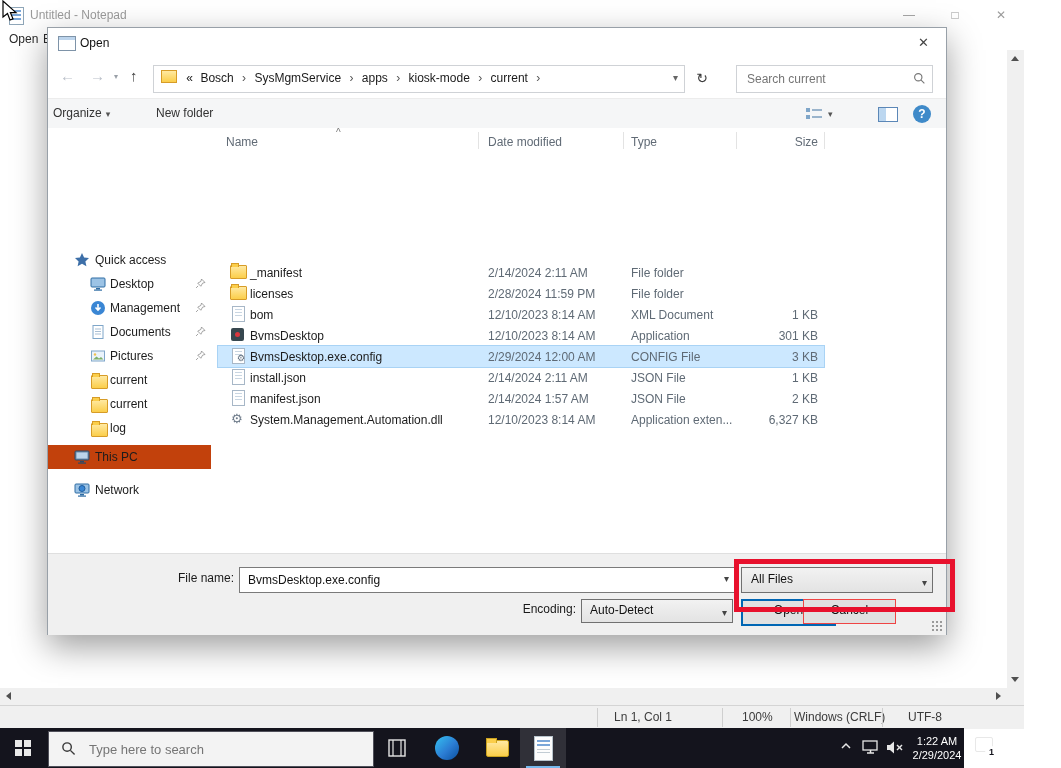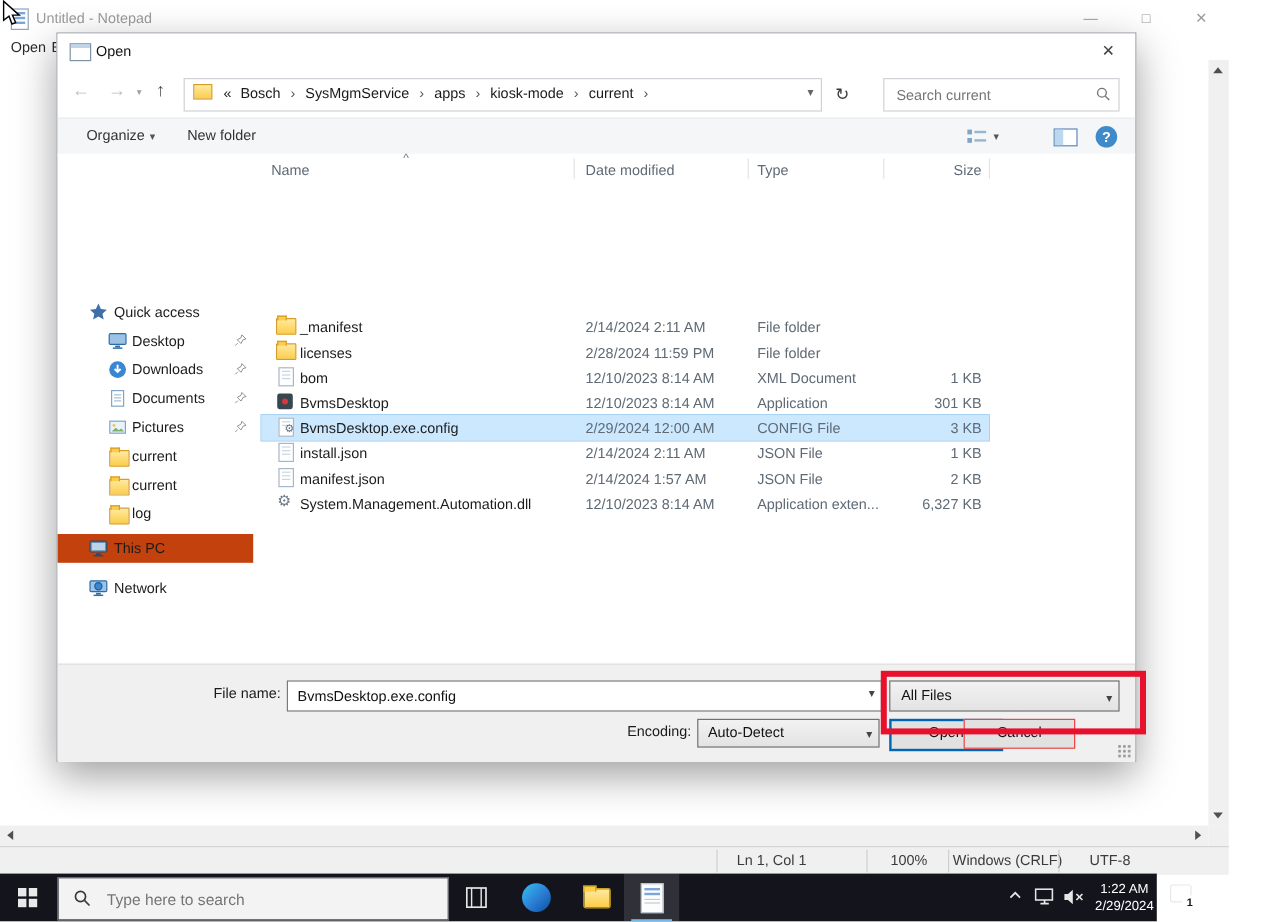--- a/index.html
+++ b/index.html
@@ -203,21 +203,21 @@
     <div class="abs" id="dlg-search">
       <input type="text" readonly="" placeholder="Search current" style="">
       <svg width="13" height="13" viewBox="0 0 16 16">
         <circle cx="6.5" cy="6.5" r="4.5" fill="none" stroke="#767676" stroke-width="1.4"></circle>
         <line x1="10" y1="10" x2="14" y2="14" stroke="#767676" stroke-width="1.4"></line>
       </svg>
     </div>
   </div>
 
   <div class="abs" id="dlg-toolbar">
-    <span class="abs tb-txt" style="left:24px;"><span>Organize</span><span class="tb-caret">▾</span></span>
+    <span class="abs tb-txt" style="left:5px;"><span>Organize</span><span class="tb-caret">▾</span></span>
     <span class="abs tb-txt" style="left:108px;">New folder</span>
     <span class="abs" id="views-btn">
       <svg width="16" height="14" viewBox="0 0 16 14">
         <rect x="0" y="1" width="4" height="4" fill="#7fa6c9"></rect>
           <rect x="6" y="2" width="10" height="2" fill="#9ab4cc"></rect>
         <rect x="0" y="8" width="4" height="4" fill="#7fa6c9"></rect>
           <rect x="6" y="9" width="10" height="2" fill="#9ab4cc"></rect>
       </svg>
       <span style="position:absolute;left:22px;top:2px;font-size:9px;color:#555;">▾</span>
     </span>
@@ -255,21 +255,21 @@
       <svg class="sb-pin" viewBox="0 0 16 16">
           <path d="M9.5 1.5l5 5-3.5 1-2.5 4.5L4 7.5 8.5 5z" fill="none" stroke="#7a7a7a"></path>
           <line x1="4.5" y1="11.5" x2="1.5" y2="14.5" stroke="#7a7a7a"></line>
         </svg>
     </div>
     <div class="abs sb-item" style="top:168px;">
       <svg class="sb-icon" style="left:42px;" viewBox="0 0 16 16">
           <circle cx="8" cy="8" r="7" fill="#3a86d4"></circle>
           <path d="M8 4v5M5.5 7.5L8 10l2.5-2.5" stroke="#fff" stroke-width="1.6" fill="none"></path>
         </svg>
-      <span class="sb-label" style="left:62px;">Downloads</span>
+      <span class="sb-label" style="left:62px;">Management</span>
       <svg class="sb-pin" viewBox="0 0 16 16">
           <path d="M9.5 1.5l5 5-3.5 1-2.5 4.5L4 7.5 8.5 5z" fill="none" stroke="#7a7a7a"></path>
           <line x1="4.5" y1="11.5" x2="1.5" y2="14.5" stroke="#7a7a7a"></line>
         </svg>
     </div>
     <div class="abs sb-item" style="top:192px;">
       <svg class="sb-icon" style="left:42px;" viewBox="0 0 16 16">
           <rect x="3" y="1.5" width="10" height="13" fill="#fff" stroke="#7fa6c9"></rect>
           <line x1="5" y1="5" x2="11" y2="5" stroke="#a9bfd4"></line>
           <line x1="5" y1="7.5" x2="11" y2="7.5" stroke="#a9bfd4"></line>

